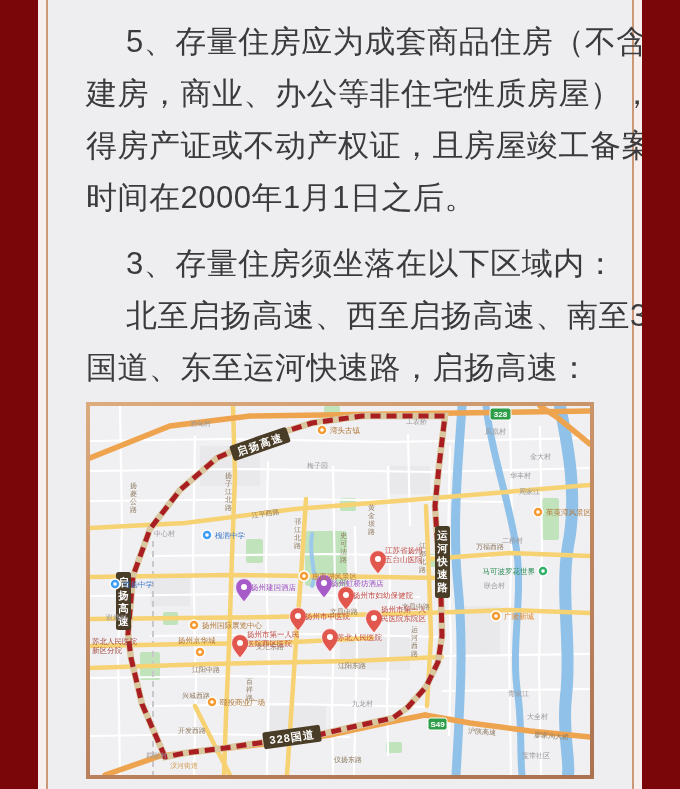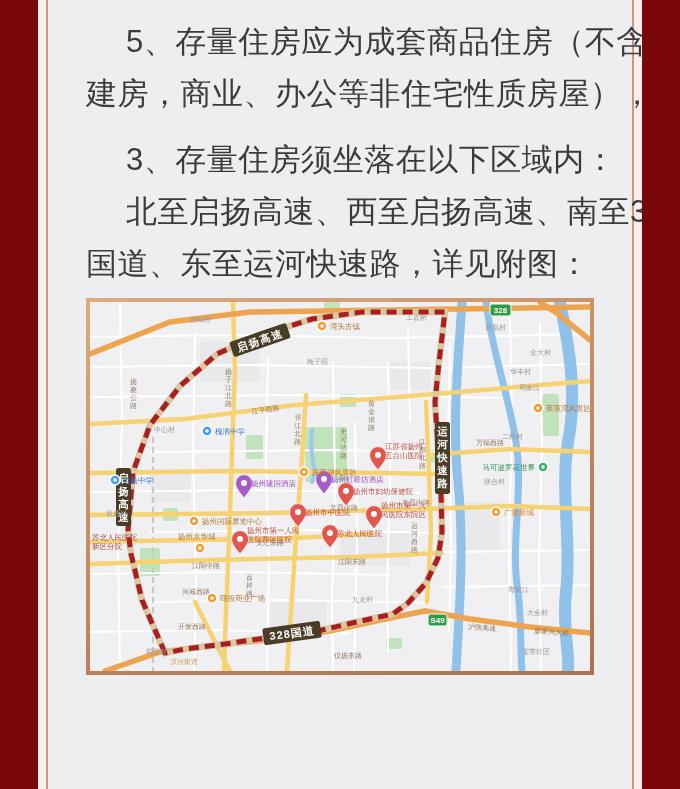--- a/index.html
+++ b/index.html
@@ -41,28 +41,30 @@
 <div class="side-bar left"></div>
 <div class="side-bar right"></div>
 
 <div class="page">
   <div class="page-inner">
     <div class="content">
 
       <div>
         <div class="ln indent">5、存量住房应为成套商品住房（不含自</div>
         <div class="ln">建房，商业、办公等非住宅性质房屋），已取</div>
+        <div class="ln">得房产证或不动产权证，且房屋竣工备案</div>
+        <div class="ln">时间在2000年1月1日之后。</div>
       </div>
 
       <div class="para-gap"></div>
 
       <div>
         <div class="ln indent">3、存量住房须坐落在以下区域内：</div>
         <div class="ln indent">北至启扬高速、西至启扬高速、南至328</div>
-        <div class="ln">国道、东至运河快速路，详见附图：</div>
+        <div class="ln">国道、东至运河快速路，启扬高速：</div>
       </div>
 
       <div class="map-figure">
         <svg class="map-canvas" width="500" height="369" viewBox="0 0 500 369" xmlns="http://www.w3.org/2000/svg">
 
           <g fill="#e9e8ea">
             <rect x="110" y="40" width="60" height="40"></rect>
             <rect x="250" y="230" width="70" height="34"></rect>
             <rect x="60" y="170" width="40" height="30"></rect>
             <rect x="370" y="200" width="40" height="50"></rect>

